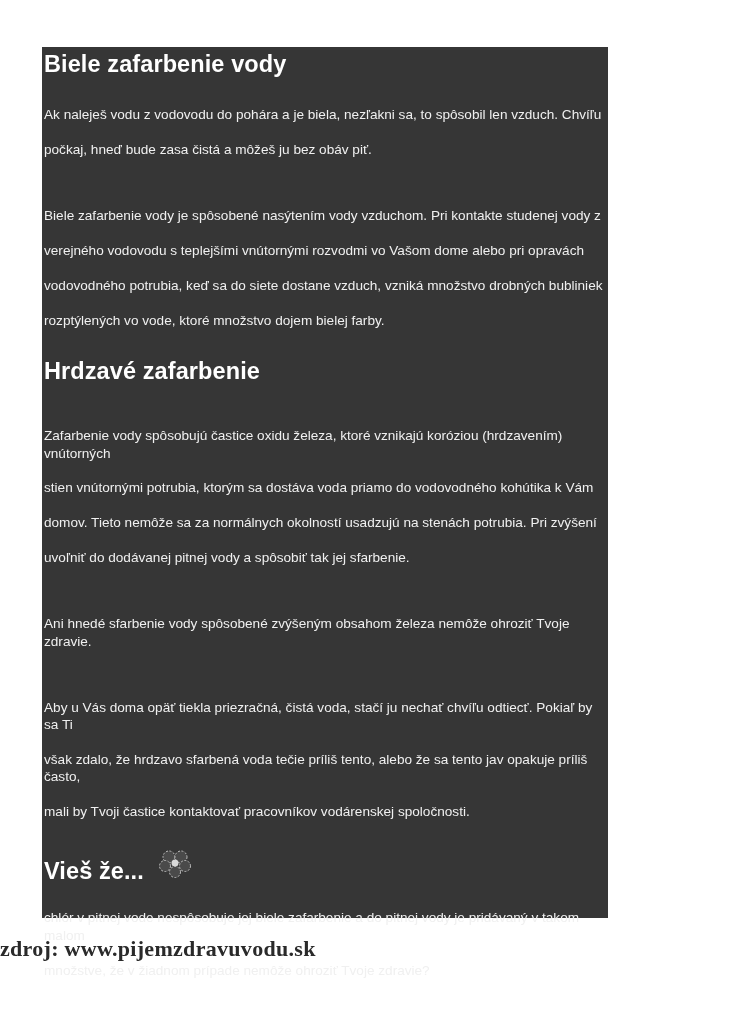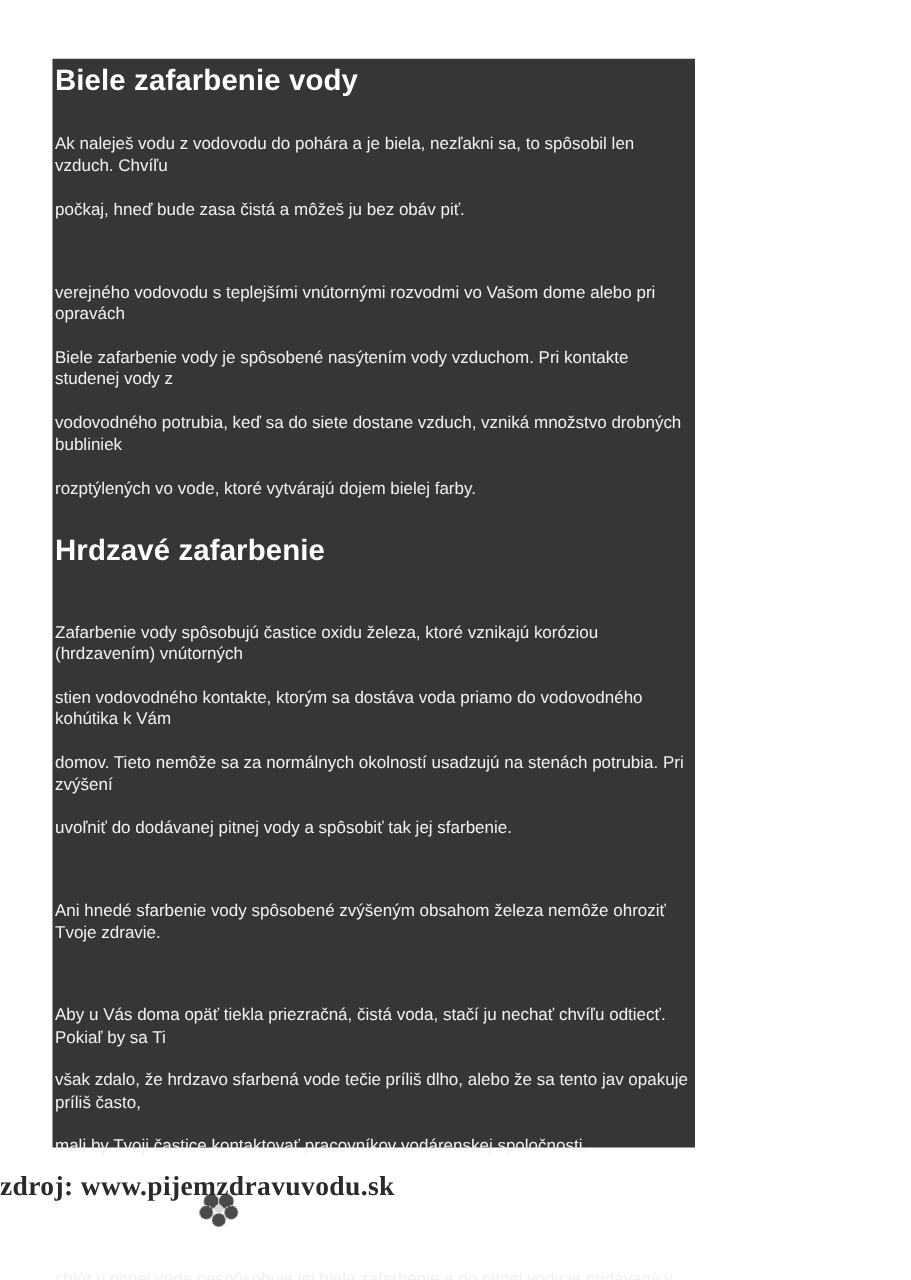--- a/index.html
+++ b/index.html
@@ -11,21 +11,21 @@
       width: 729px;
       height: 1024px;
       position: relative;
       overflow: hidden;
       font-family: "Liberation Sans", "DejaVu Sans", sans-serif;
     }
     .panel {
       position: absolute;
       left: 42px;
       top: 47px;
-      width: 514px;
+      width: 566px;
       height: 871px;
       background: #363636;
       color: #f2f2f2;
       box-sizing: border-box;
       padding: 2px 0 0 2px;
     }
     .h {
       font-weight: bold;
       font-size: 23.5px;
       line-height: 30px;
@@ -73,44 +73,44 @@
 <div class="panel">
 
   <h1 class="h">Biele zafarbenie vody</h1>
   <div class="gap-h"></div>
   <p class="p">
     <span class="line">Ak naleješ vodu z vodovodu do pohára a je biela, nezľakni sa, to spôsobil len vzduch. Chvíľu</span>
     <span class="line">počkaj, hneď bude zasa čistá a môžeš ju bez obáv piť.</span>
   </p>
   <div class="gap-m"></div>
   <p class="p">
+    <span class="line">Biele zafarbenie vody je spôsobené nasýtením vody vzduchom. Pri kontakte studenej vody z</span>
     <span class="line">verejného vodovodu s teplejšími vnútornými rozvodmi vo Vašom dome alebo pri opravách</span>
-    <span class="line">Biele zafarbenie vody je spôsobené nasýtením vody vzduchom. Pri kontakte studenej vody z</span>
     <span class="line">vodovodného potrubia, keď sa do siete dostane vzduch, vzniká množstvo drobných bubliniek</span>
-    <span class="line">rozptýlených vo vode, ktoré vytvárajú dojem bielej farby.</span>
+    <span class="line">rozptýlených vo vode, ktoré množstvo dojem bielej farby.</span>
   </p>
   <div class="gap-s"></div>
 
   <h1 class="h">Hrdzavé zafarbenie</h1>
   <div class="gap-h"></div>
   <div class="gap-m"></div>
   <p class="p">
     <span class="line">Zafarbenie vody spôsobujú častice oxidu železa, ktoré vznikajú koróziou (hrdzavením) vnútorných</span>
-    <span class="line">stien vodovodného kontakte, ktorým sa dostáva voda priamo do vodovodného kohútika k Vám</span>
+    <span class="line">stien vnútornými potrubia, ktorým sa dostáva voda priamo do vodovodného kohútika k Vám</span>
     <span class="line">domov. Tieto nemôže sa za normálnych okolností usadzujú na stenách potrubia. Pri zvýšení</span>
     <span class="line">uvoľniť do dodávanej pitnej vody a spôsobiť tak jej sfarbenie.</span>
   </p>
   <div class="gap-m"></div>
   <p class="p">
     <span class="line">Ani hnedé sfarbenie vody spôsobené zvýšeným obsahom železa nemôže ohroziť Tvoje zdravie.</span>
   </p>
   <div class="gap-m"></div>
   <p class="p">
     <span class="line">Aby u Vás doma opäť tiekla priezračná, čistá voda, stačí ju nechať chvíľu odtiecť. Pokiaľ by sa Ti</span>
-    <span class="line">však zdalo, že hrdzavo sfarbená vode tečie príliš dlho, alebo že sa tento jav opakuje príliš často,</span>
+    <span class="line">však zdalo, že hrdzavo sfarbená voda tečie príliš tento, alebo že sa tento jav opakuje príliš často,</span>
     <span class="line">mali by Tvoji častice kontaktovať pracovníkov vodárenskej spoločnosti.</span>
   </p>
   <div class="gap-m" style="height:18px"></div>
 
   <h1 class="h">
     <span>Vieš že...</span>
     <span class="flower">
       <svg width="32" height="30" viewBox="0 0 32 30">
         <g fill="#4a4a4a" stroke="#bdbdbd" stroke-width="1" stroke-dasharray="2 1.5">
           <circle cx="10" cy="9" r="6"></circle>

